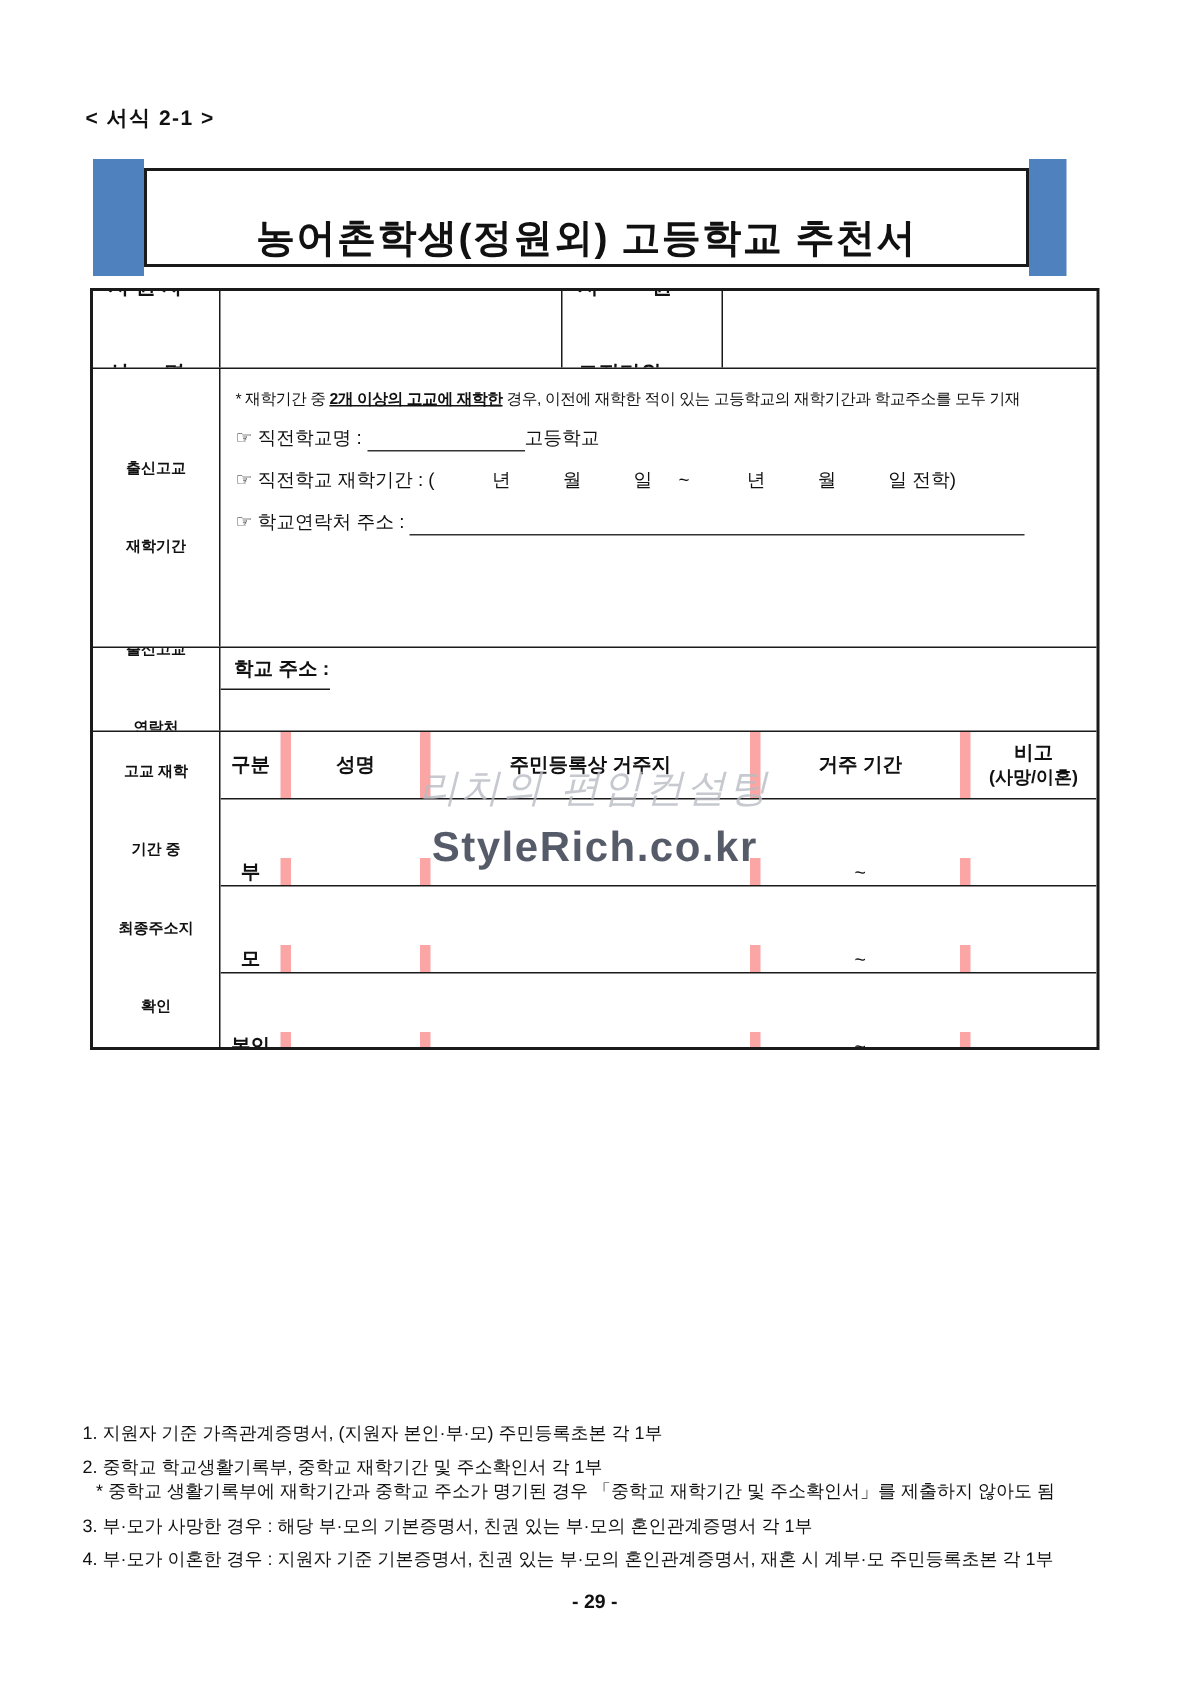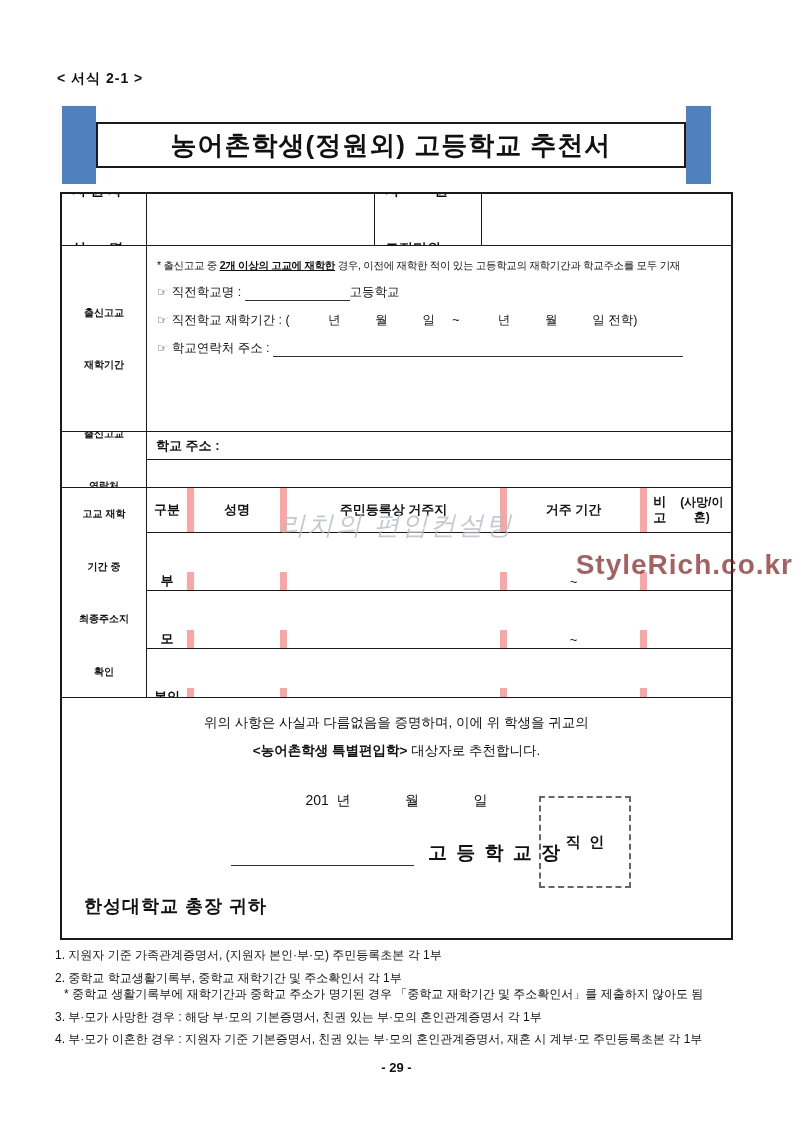--- a/index.html
+++ b/index.html
@@ -8,21 +8,21 @@
   .pre { white-space:pre; }
   .bold { font-weight:bold; }
 
   .form-label { position:absolute; top:70px; left:57px; font-size:14px; font-weight:bold; letter-spacing:1px; }
 
   
   .title-wrap { position:absolute; top:106px; left:62px; width:649px; height:78px; display:flex; align-items:center; }
   .accent { background:#4e81bd; height:78px; }
   .accent.left { width:34px; }
   .accent.right { width:25px; }
-  .title-box { flex:1; height:46px; border:2px solid #1a1a1a; display:flex; align-items:center; justify-content:center; }
+  .title-box { flex:1; height:66px; border:2px solid #1a1a1a; display:flex; align-items:flex-end; justify-content:center; }
   .title-text { font-size:26px; font-weight:bold; letter-spacing:1px; }
 
   
   .form-table { position:absolute; top:192px; left:60px; width:673px; border:2px solid #1a1a1a; background:transparent; }
   .t-row { display:flex; border-bottom:1px solid #1a1a1a; }
   .t-row:last-child { border-bottom:none; }
   .cell { border-right:1px solid #1a1a1a; overflow:hidden;gap:39px; }
   .cell:last-child { border-right:none; }
   .flex1 { flex:1; }
   .w-label { width:85px; }
@@ -43,39 +43,39 @@
   .period-notes { padding:13px 10px 0 10px; }
   .note-line { font-size:10.5px; letter-spacing:-0.3px; white-space:nowrap; margin-bottom:11px; }
   .note-em { font-weight:bold; text-decoration:underline; }
   .arrow-line { font-size:12.5px; margin-bottom:11px; display:flex; align-items:flex-end; }
   .blank { display:inline-block; border-bottom:1px solid #333; height:14px; }
   .blank-mid { width:105px; }
   .blank-grow { flex:1; margin-right:38px; }
 
   
   .row-contact { height:56px; }
-  .contact-content { display:flex; flex-direction:column; }
+  .contact-content { display:flex; }
   .contact-line { height:28px; display:flex; align-items:center; padding-left:9px; font-size:13px; font-weight:bold; }
   .contact-line.top { border-bottom:1px solid #1a1a1a; }
 
   
   .row-residence { height:210px; }
   .res-table { flex:1; display:flex; flex-direction:column; }
   .res-row { display:flex; border-bottom:1px solid #1a1a1a; flex:1; }
   .res-row:last-child { border-bottom:none; }
   .res-header { height:45px; flex:0 0 45px; }
   .res-cell { border-right:7px solid #fca5a5; display:flex; align-items:center; justify-content:center; text-align:center; font-size:13px; overflow:hidden; }
   .res-cell:last-child { border-right:none; }
   .res-header .res-cell { font-weight:bold; }
   .c1 { width:47px; }
   .c2 { width:93px; }
   .c3 { width:220px; }
   .c4 { width:140px; }
   .c5 { flex:1; }
-  .col { flex-direction:row; line-height:1.25; }
+  .col { flex-direction:column; line-height:1.25; }
   .hdr-note { font-size:12px; }
   .row-label { font-weight:bold; }
 
   
   .row-declaration { display:block; position:relative; height:240px; padding-top:16px; }
   .decl-line1 { text-align:center; font-size:13.5px; }
   .decl-line2 { text-align:center; font-size:13.5px; margin-top:10px; }
   .decl-date { text-align:center; font-size:14px; margin-top:32px; }
   .sig-row { margin-top:30px; display:flex; justify-content:center; align-items:flex-end; }
   .sig-blank { width:183px; margin-right:14px; height:18px; }
@@ -87,21 +87,21 @@
   .footnotes { position:absolute; top:948px; left:55px; width:695px; font-size:12px; line-height:1.3; }
   .fn { margin-top:7px; white-space:nowrap; }
   .fn:first-child { margin-top:0; }
   .fn-sub { margin-top:1px; padding-left:9px; }
 
   .page-number { position:absolute; top:1060px; left:0; width:100%; text-align:center; font-size:13px; font-weight:bold; }
 
   
   .watermark { position:absolute; top:508px; left:0; width:100%; text-align:center; pointer-events:none; z-index:5; }
   .wm1 { font-family:"DejaVu Serif","Liberation Serif",serif; font-style:italic; font-size:26px; color:#b9bcc4; opacity:0.8; letter-spacing:2px; }
-  .wm2 { font-size:28px; font-weight:bold; color:#7f1d1d; opacity:0.7; margin-top:6px; letter-spacing:1px;text-align:right; }
+  .wm2 { font-size:28px; font-weight:bold; color:#0f172a; opacity:0.7; margin-top:6px; letter-spacing:1px; }
 </style>
 </head>
 <body>
 
 <div class="page">
 
   <div class="form-label">&lt; 서식 2-1 &gt;</div>
 
   <div class="title-wrap">
     <div class="accent left"></div>
@@ -127,21 +127,21 @@
     </div>
 
     <div class="t-row row-period">
       <div class="cell w-label label-cell label-center">
         <div>출신고교</div>
         <div>재학기간</div>
       </div>
       <div class="cell flex1 period-content">
         <div class="period-notes">
           <div class="note-line">
-            <span>* 출신고교 중 </span><span class="note-em">2개 이상의 고교에 재학한</span><span> 경우, 이전에 재학한 적이 있는 고등학교의 재학기간과 학교주소를 모두 기재</span>
+            <span>* 재학기간 중 </span><span class="note-em">2개 이상의 고교에 재학한</span><span> 경우, 이전에 재학한 적이 있는 고등학교의 재학기간과 학교주소를 모두 기재</span>
           </div>
           <div class="arrow-line">
             <span class="pre">☞ 직전학교명 : </span>
               <span class="blank blank-mid"></span>
               <span>고등학교</span>
           </div>
           <div class="arrow-line pre">☞ 직전학교 재학기간 : (           년          월          일     ~           년          월          일 전학)</div>
           <div class="arrow-line">
             <span class="pre">☞ 학교연락처 주소 : </span>
               <span class="blank blank-grow"></span>
@@ -195,35 +195,20 @@
         <div class="res-row">
           <div class="res-cell c1 row-label">본인</div>
           <div class="res-cell c2"></div>
           <div class="res-cell c3"></div>
           <div class="res-cell c4">~</div>
           <div class="res-cell c5"></div>
         </div>
       </div>
     </div>
 
-    <div class="t-row row-declaration">
-      <div class="decl-line1">위의 사항은 사실과 다름없음을 증명하며, 이에 위 학생을 귀교의</div>
-      <div class="decl-line2">
-        <span class="bold">&lt;농어촌학생 특별편입학&gt;</span><span> 대상자로 추천합니다.</span>
-      </div>
-      <div class="decl-date pre">201  년              월              일</div>
-      <div class="sig-row">
-        <span class="blank sig-blank"></span>
-        <span class="sig-title">고 등 학 교 장</span>
-      </div>
-      <div class="seal-box">
-        <span class="pre">직  인</span>
-      </div>
-      <div class="recipient">한성대학교 총장 귀하</div>
-    </div>
 
   </div>
 
   <div class="watermark">
     <div class="wm1">리치의 편입컨설팅</div>
     <div class="wm2">StyleRich.co.kr</div>
   </div>
 
   <div class="footnotes">
     <div class="fn">1. 지원자 기준 가족관계증명서, (지원자 본인·부·모) 주민등록초본 각 1부</div>

